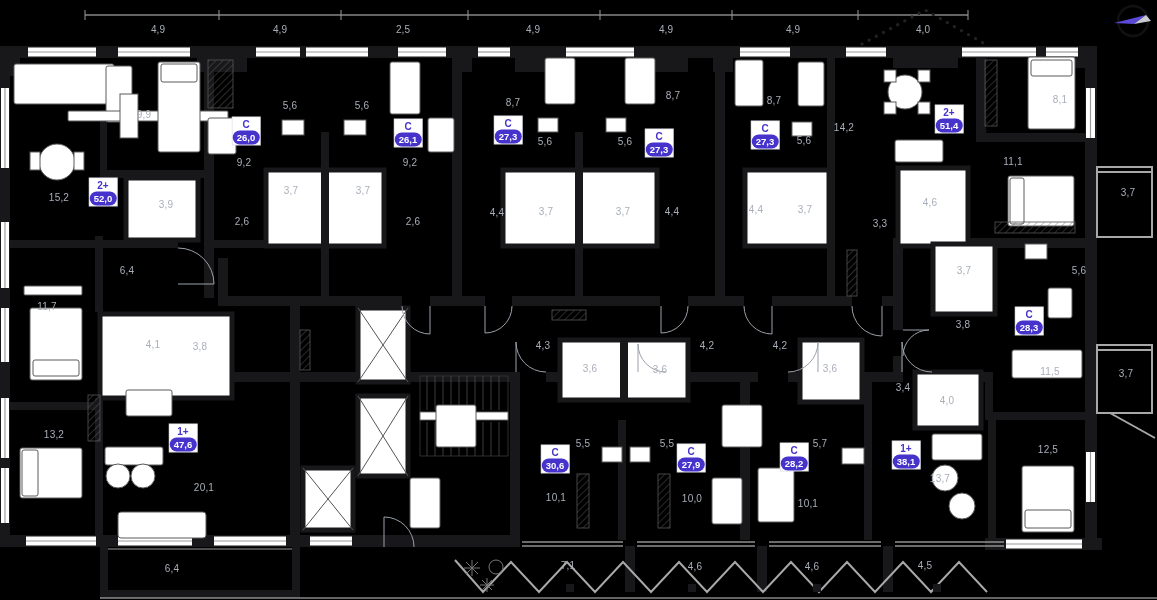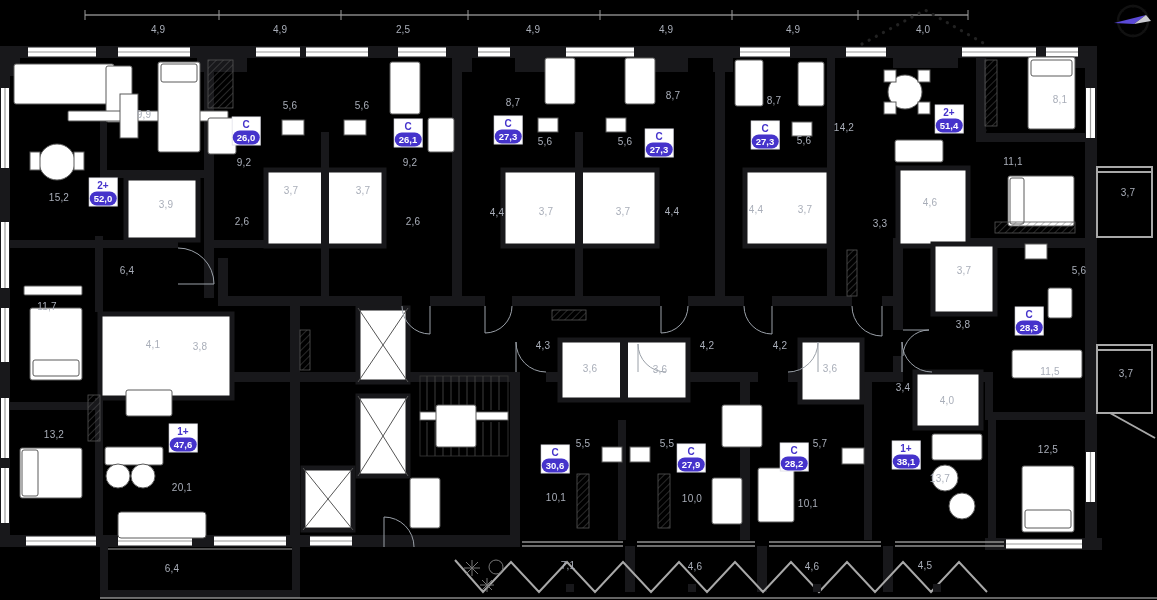--- a/index.html
+++ b/index.html
@@ -414,21 +414,21 @@
     <div class="room-label" style="left: 543px; top: 345px;">4,3</div>
     <div class="room-label" style="left: 590px; top: 368px;">3,6</div>
     <div class="room-label" style="left: 660px; top: 369px;">3,6</div>
     <div class="room-label" style="left: 707px; top: 345px;">4,2</div>
     <div class="room-label" style="left: 780px; top: 345px;">4,2</div>
     <div class="room-label" style="left: 830px; top: 368px;">3,6</div>
     <div class="room-label" style="left: 903px; top: 387px;">3,4</div>
     <div class="room-label" style="left: 1050px; top: 371px;">11,5</div>
     <div class="room-label" style="left: 1126px; top: 373px;">3,7</div>
     <div class="room-label" style="left: 54px; top: 434px;">13,2</div>
-    <div class="room-label" style="left: 182px; top: 487px;">20,1</div>
+    <div class="room-label" style="left: 204px; top: 487px;">20,1</div>
     <div class="room-label" style="left: 583px; top: 443px;">5,5</div>
     <div class="room-label" style="left: 667px; top: 443px;">5,5</div>
     <div class="room-label" style="left: 820px; top: 443px;">5,7</div>
     <div class="room-label" style="left: 556px; top: 497px;">10,1</div>
     <div class="room-label" style="left: 692px; top: 498px;">10,0</div>
     <div class="room-label" style="left: 808px; top: 503px;">10,1</div>
     <div class="room-label" style="left: 947px; top: 400px;">4,0</div>
     <div class="room-label" style="left: 940px; top: 478px;">13,7</div>
     <div class="room-label" style="left: 1048px; top: 449px;">12,5</div>
     <div class="room-label" style="left: 172px; top: 568px;">6,4</div>

